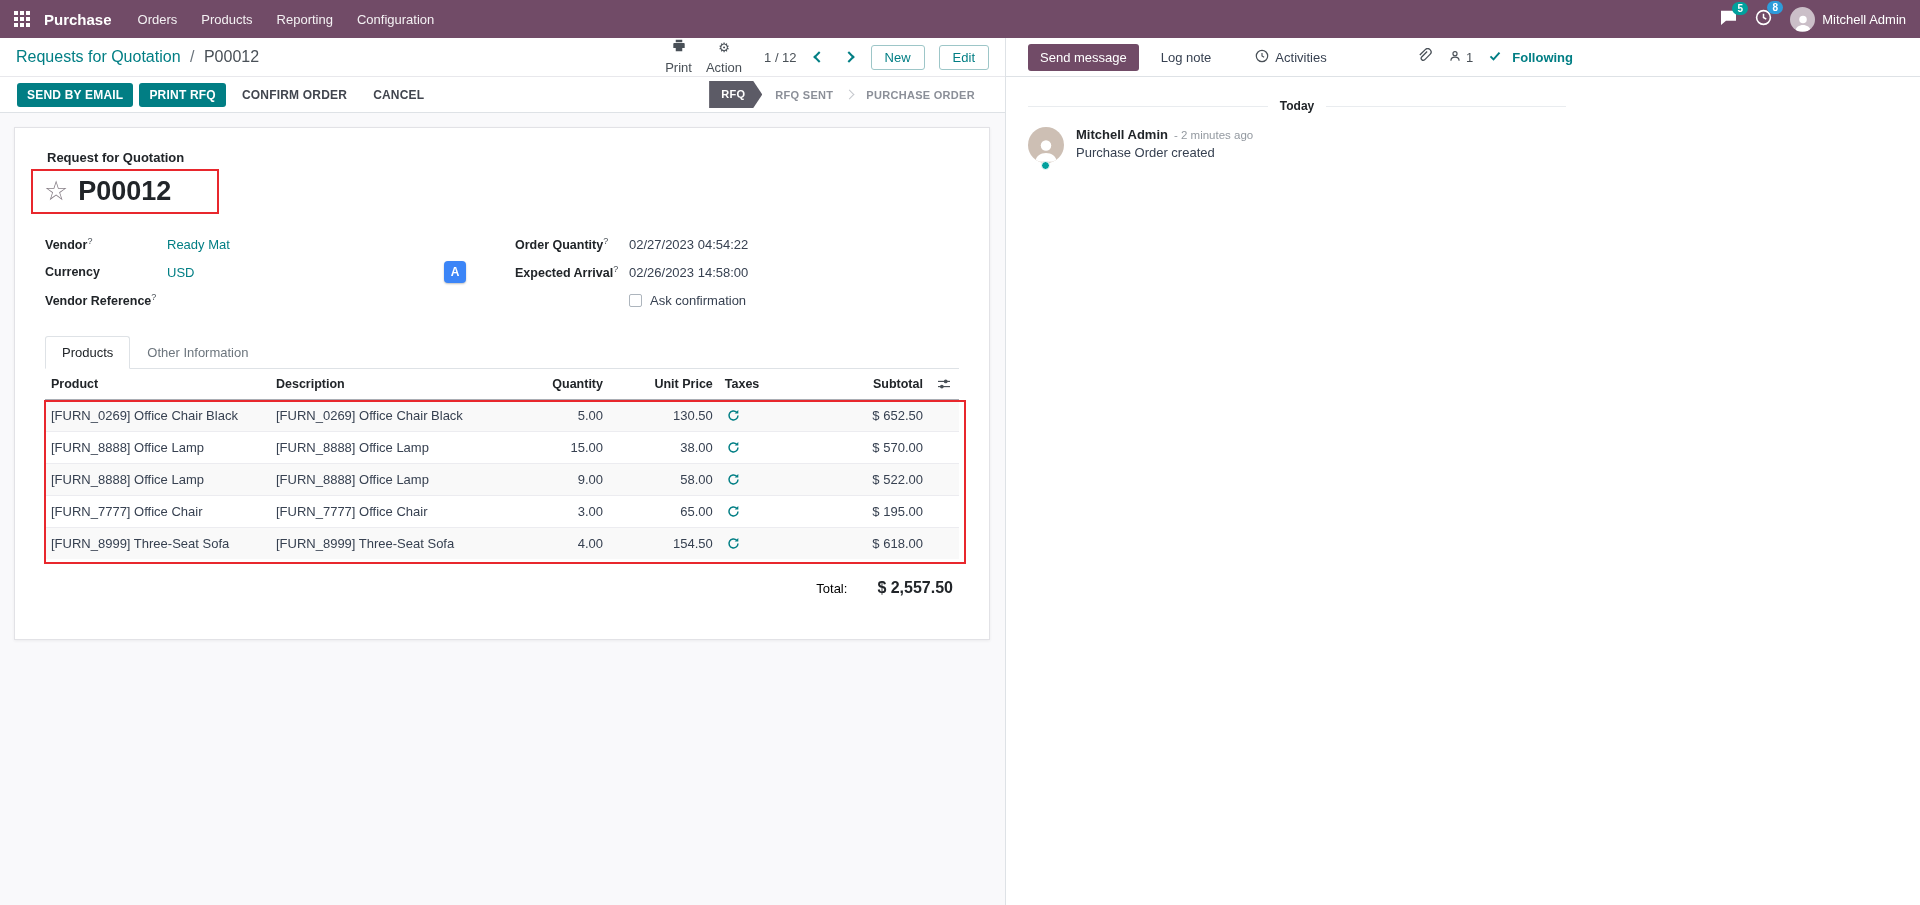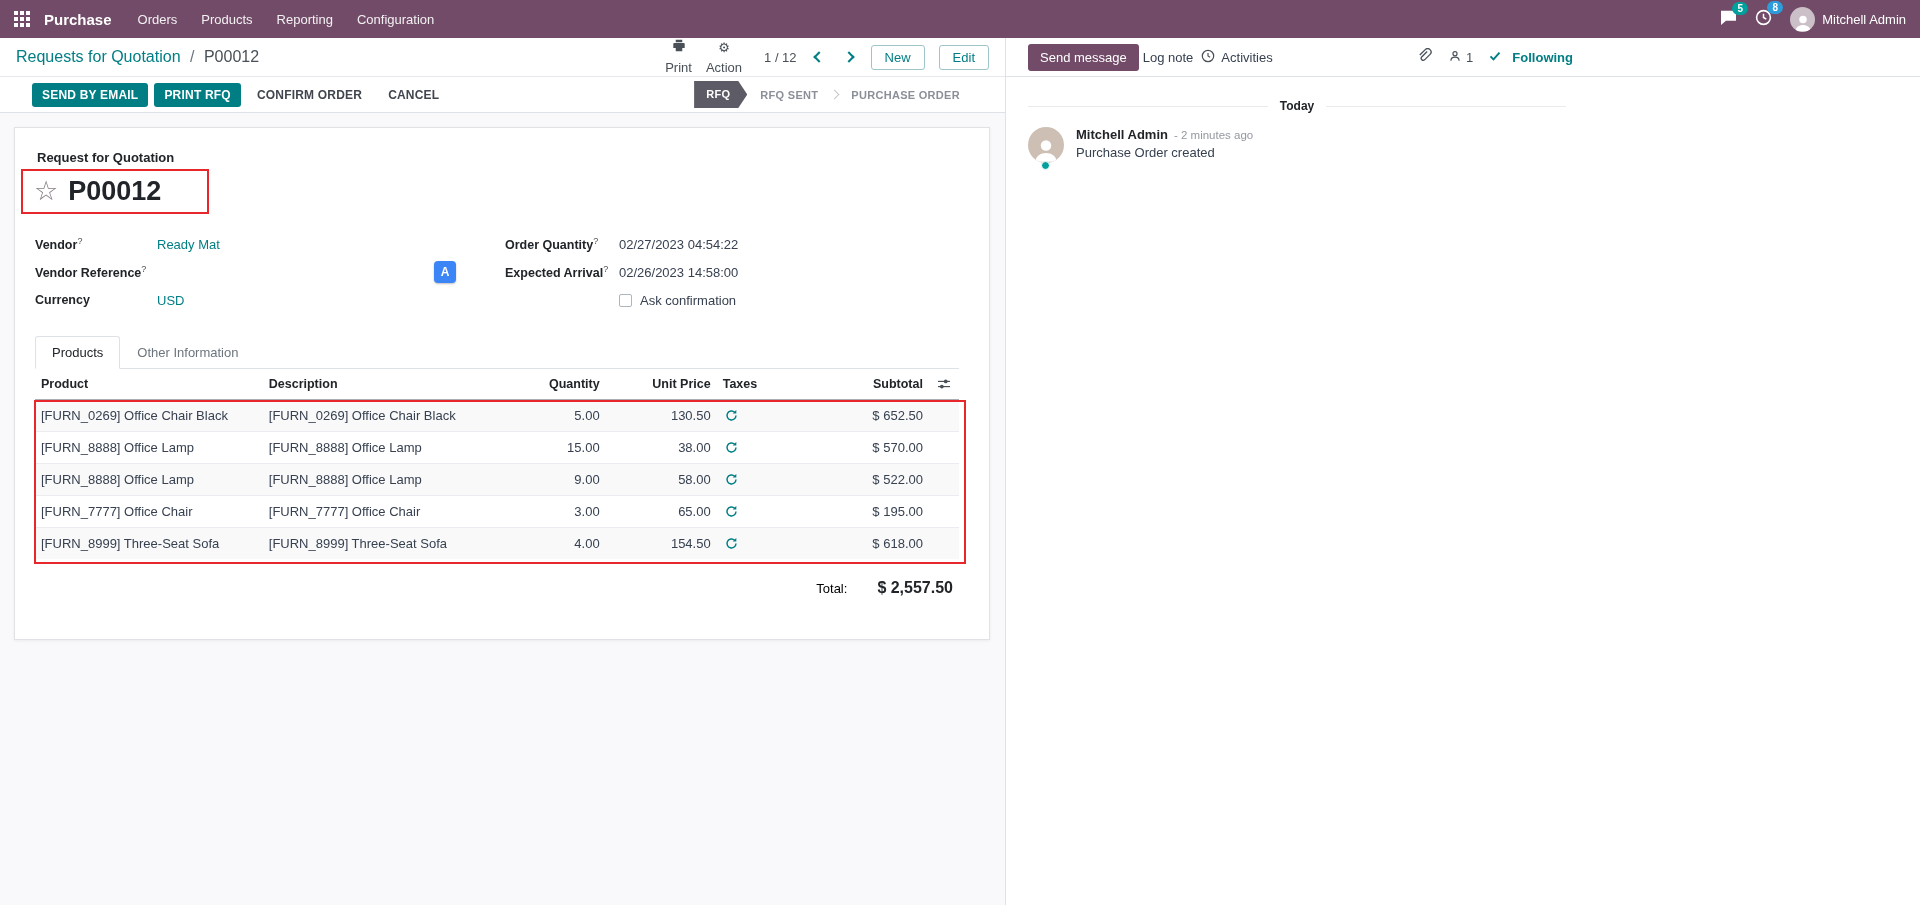--- a/index.html
+++ b/index.html
@@ -39,32 +39,32 @@
   .cp-btn { display:flex; align-items:center; gap:5px; color:#495057; font-size:13px;flex-direction:column; }
   .gear-glyph { font-size:13px; color:#495057; }
   .pager { color:#495057; margin-left:8px; }
   .chev-btn { display:flex; align-items:center; padding:4px; }
   .chev { width:8px; height:8px; border-left:2px solid #017E84; border-bottom:2px solid #017E84; display:block; }
   .chev-l { transform:rotate(45deg); }
   .chev-r { transform:rotate(225deg); }
   .btn-outline { border:1px solid #9dc6c8; color:#017E84; background:#fff; padding:4px 13px; border-radius:3px; font-size:13px; }
 
   
-  .statusbar { height:36px; background:#fff; border-bottom:1px solid #dee2e6; display:flex; align-items:center; justify-content:space-between; padding:0 32px; }
+  .statusbar { height:36px; background:#fff; border-bottom:1px solid #dee2e6; display:flex; align-items:center; justify-content:space-between; padding:0 17px; }
   .sb-left { display:flex; align-items:center; gap:6px; }
   .btn-primary { background:#017E84; color:#fff; padding:5px 10px; border-radius:3px; font-size:12px; font-weight:bold; letter-spacing:.2px; }
   .btn-plain { color:#41454e; padding:5px 10px; font-size:12px; font-weight:bold; letter-spacing:.2px; }
   .pipeline { display:flex; align-items:center; }
   .pipe-step { font-size:11px; font-weight:bold; letter-spacing:.3px; color:#8b8f98; padding:0 13px; }
   .pipe-step.active { background:#5c5b66; color:#fff; height:27px; line-height:27px; padding:0 17px 0 12px; clip-path:polygon(0 0, calc(100% - 9px) 0, 100% 50%, calc(100% - 9px) 100%, 0 100%); }
   .pipe-chev { width:7px; height:7px; border-top:1px solid #c4c7cc; border-right:1px solid #c4c7cc; transform:rotate(45deg); display:block; }
 
   
   .form-area { flex:1; overflow:hidden; }
-  .card { margin:14px; width:976px; background:#fff; border:1px solid #e2e2e6; box-shadow:0 1px 3px rgba(0,0,0,.06); padding:22px 30px 42px 20px; }
+  .card { margin:14px; width:976px; background:#fff; border:1px solid #e2e2e6; box-shadow:0 1px 3px rgba(0,0,0,.06); padding:22px 30px 42px 30px; }
   .sheet-label { font-size:13px; font-weight:bold; color:#212529; margin-left:2px; }
   .title-annotation { display:inline-flex; align-items:center; border:2px solid #E8272D; padding:3px 46px 3px 11px; margin:4px 0 10px -14px; }
   .star-icon { font-size:27px; color:#877f87; line-height:1; margin-right:10px; cursor:pointer; }
   .record-title { font-size:27px; font-weight:bold; color:#212529; line-height:1.3; }
 
   .fields { position:relative; display:grid; grid-template-columns:470px 1fr; margin-top:6px; }
   .field-row { display:flex; align-items:center; min-height:28px; }
   .field-row label { width:122px; font-weight:bold; font-size:12.5px; color:#212529; flex-shrink:0; }
   .col-right .field-row label { width:114px; }
   .field-row sup { font-size:9px; color:#495057; font-weight:normal; }
@@ -88,21 +88,21 @@
   .annotation-table { position:absolute; left:-1px; right:-7px; top:31px; height:164px; border:2px solid #E8272D; pointer-events:none; }
 
   .totals { display:flex; justify-content:flex-end; align-items:baseline; gap:30px; margin-top:20px; padding-right:6px; }
   .total-label { font-size:13px; color:#000000; }
   .total-value { font-size:16px; font-weight:bold; color:#212529; }
 
   
   .chatter-top { height:39px; border-bottom:1px solid #dee2e6; display:flex; align-items:center; padding-left:22px; }
   .chatter-top-inner { width:545px; display:flex; align-items:center; }
   .btn-send { background:#714B67; color:#fff; padding:6px 12px; border-radius:3px; font-size:13px; }
-  .chatter-tab { padding:6px 4px; color:#374151; font-size:13px; display:flex; align-items:center; gap:6px; }
+  .chatter-tab { padding:6px 22px; color:#374151; font-size:13px; display:flex; align-items:center; gap:6px; }
   .chatter-top-right { margin-left:auto; display:flex; align-items:center; gap:16px; }
   .followers-btn { display:flex; align-items:center; gap:4px; color:#495057; }
   .following-btn { display:flex; align-items:center; gap:11px; color:#017E84; font-weight:bold; font-size:13px; }
 
   .thread { width:560px; padding:14px 0 0 22px; }
   .day-divider { display:flex; align-items:center; gap:12px; margin:8px 0 14px 0;text-align:right; }
   .day-divider::before, .day-divider::after { content:""; flex:1; height:1px; background:#e9ecef; }
   .day-label { font-size:12px; font-weight:bold; color:#212529; }
   .message { display:flex; gap:12px; }
   .msg-avatar-wrap { position:relative; }
@@ -225,26 +225,26 @@
           <h1 class="record-title">P00012</h1>
         </div>
 
         <div class="fields">
           <div class="col-left">
             <div class="field-row">
               <label><span>Vendor</span><sup>?</sup></label>
               <a class="link">Ready Mat</a>
             </div>
             <div class="field-row">
+              <label><span>Currency</span></label>
+              <a class="link">USD</a>
+            </div>
+            <div class="field-row">
               <label><span>Vendor Reference</span><sup>?</sup></label>
               <span class="field-val"></span>
-            </div>
-            <div class="field-row">
-              <label><span>Currency</span></label>
-              <a class="link">USD</a>
             </div>
           </div>
           <div class="col-right">
             <div class="field-row">
               <label><span>Order Quantity</span><sup>?</sup></label>
               <span class="field-val">02/27/2023 04:54:22</span>
             </div>
             <div class="field-row">
               <label><span>Expected Arrival</span><sup>?</sup></label>
               <span class="field-val">02/26/2023 14:58:00</span>

